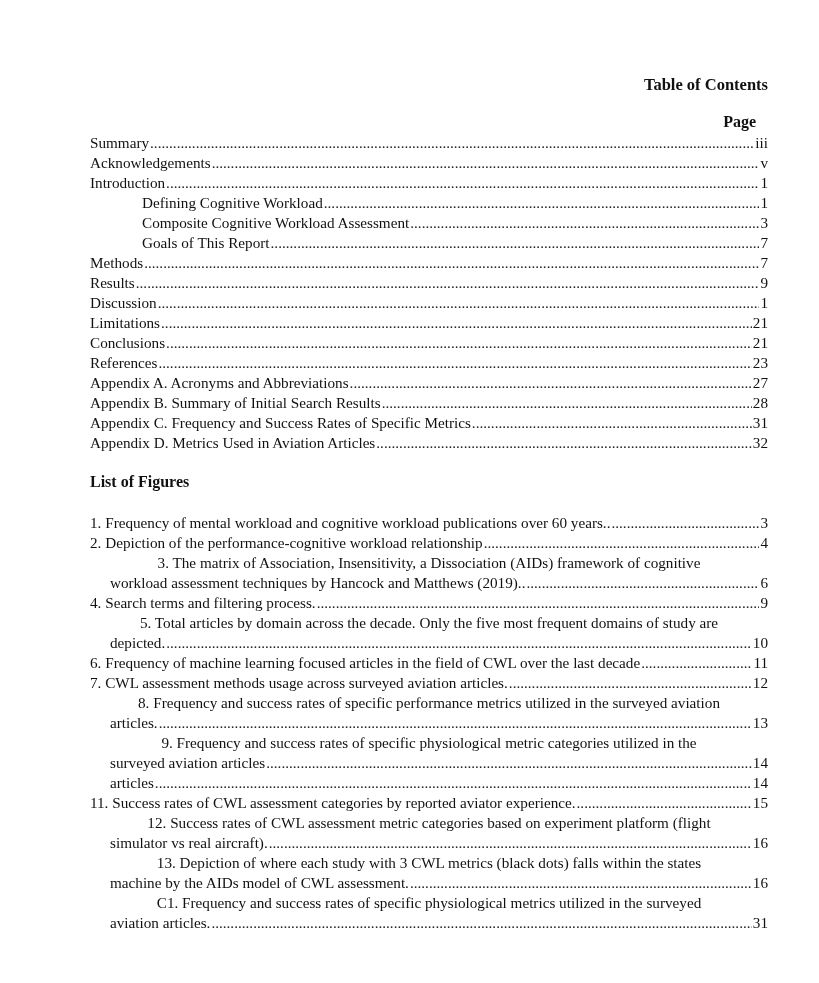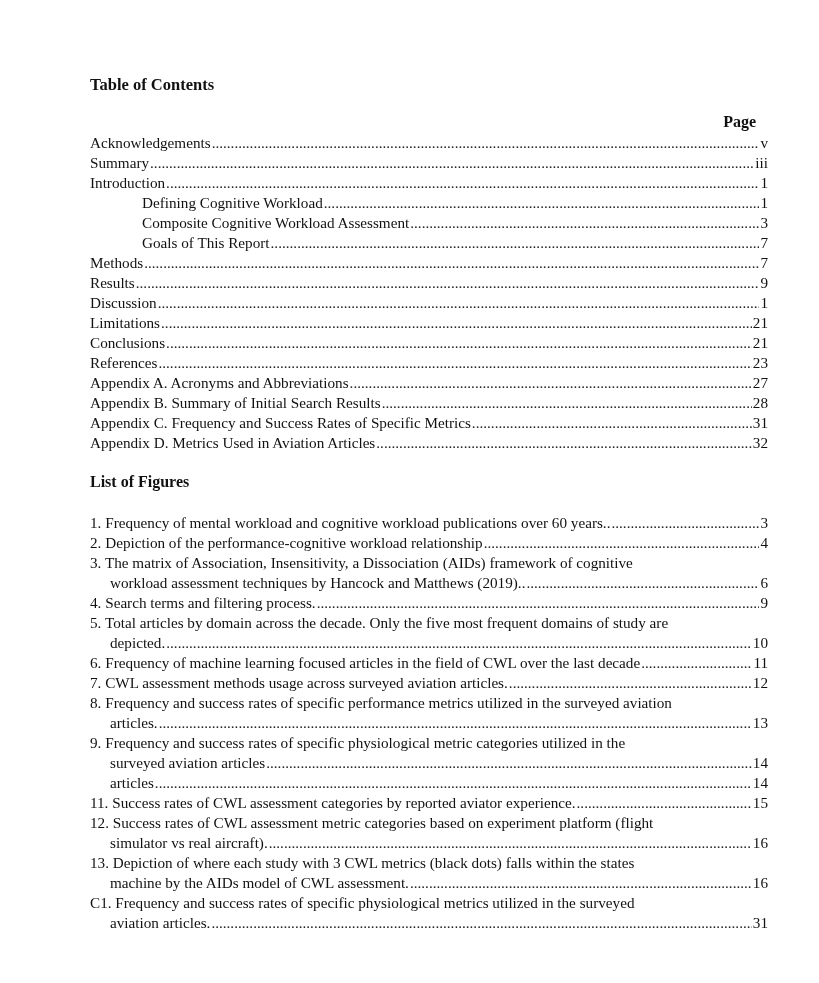--- a/index.html
+++ b/index.html
@@ -3,21 +3,21 @@
 <meta charset="utf-8">
 <style>
   html, body { margin: 0; padding: 0; background: #ffffff; }
   body {
     width: 819px; height: 983px; overflow: hidden; position: relative;
     font-family: "Liberation Serif", "DejaVu Serif", serif;
     color: #111111; font-size: 15.2px;
   }
   .page { position: absolute; left: 90px; top: 0; width: 678px; }
   .title {
-    position: absolute; top: 75px; left: 0; width: 678px; text-align: left;
+    position: absolute; top: 75px; left: 0; width: 678px; text-align: right;
     font-weight: bold; font-size: 16.5px;
   }
   .page-label {
     position: absolute; top: 113px; right: 12px; font-weight: bold; font-size: 16px;
   }
   .toc { position: absolute; top: 133px; left: 0; width: 678px; }
   .row {
     display: flex; align-items: baseline; height: 20px; line-height: 20px;
     white-space: nowrap; overflow: hidden;
   }
@@ -28,41 +28,41 @@
     letter-spacing: 0px; color: #222;
   }
   .row .dots::before {
     content: "................................................................................................................................................................................................................................................................";
   }
   .row .num { flex: 0 0 auto; }
   .lof-title {
     position: absolute; top: 473px; left: 0; font-weight: bold; font-size: 16px;
   }
   .lof { position: absolute; top: 513px; left: 0; width: 678px; }
-  .fig { line-height: 20px; }
+  .fig { line-height: 20px; text-align: center; }
   .fig .line1 { height: 20px; white-space: nowrap; }
   .fig .cont { padding-left: 20px; }
 </style>
 </head>
 <body>
 
 <div class="page">
   <div class="title">Table of Contents</div>
   <div class="page-label">Page</div>
 
   <div class="toc" id="toc">
       <div class="row">
+        <span class="label">Summary</span>
+        <span class="dots"></span>
+        <span class="num">iii</span>
+      </div>
+      <div class="row">
         <span class="label">Acknowledgements</span>
         <span class="dots"></span>
         <span class="num">v</span>
-      </div>
-      <div class="row">
-        <span class="label">Summary</span>
-        <span class="dots"></span>
-        <span class="num">iii</span>
       </div>
       <div class="row">
         <span class="label">Introduction</span>
         <span class="dots"></span>
         <span class="num">1</span>
       </div>
       <div class="row indent">
         <span class="label">Defining Cognitive Workload</span>
         <span class="dots"></span>
         <span class="num">1</span>

